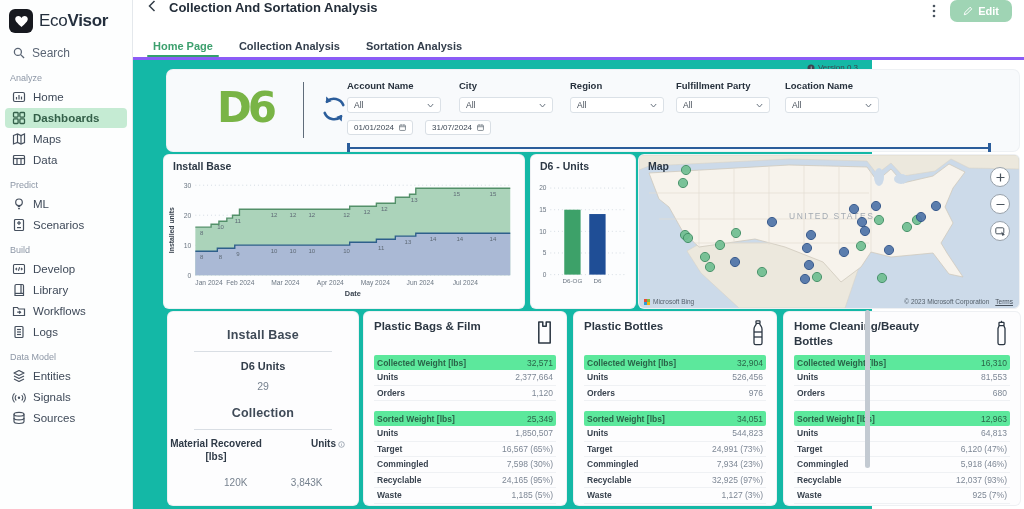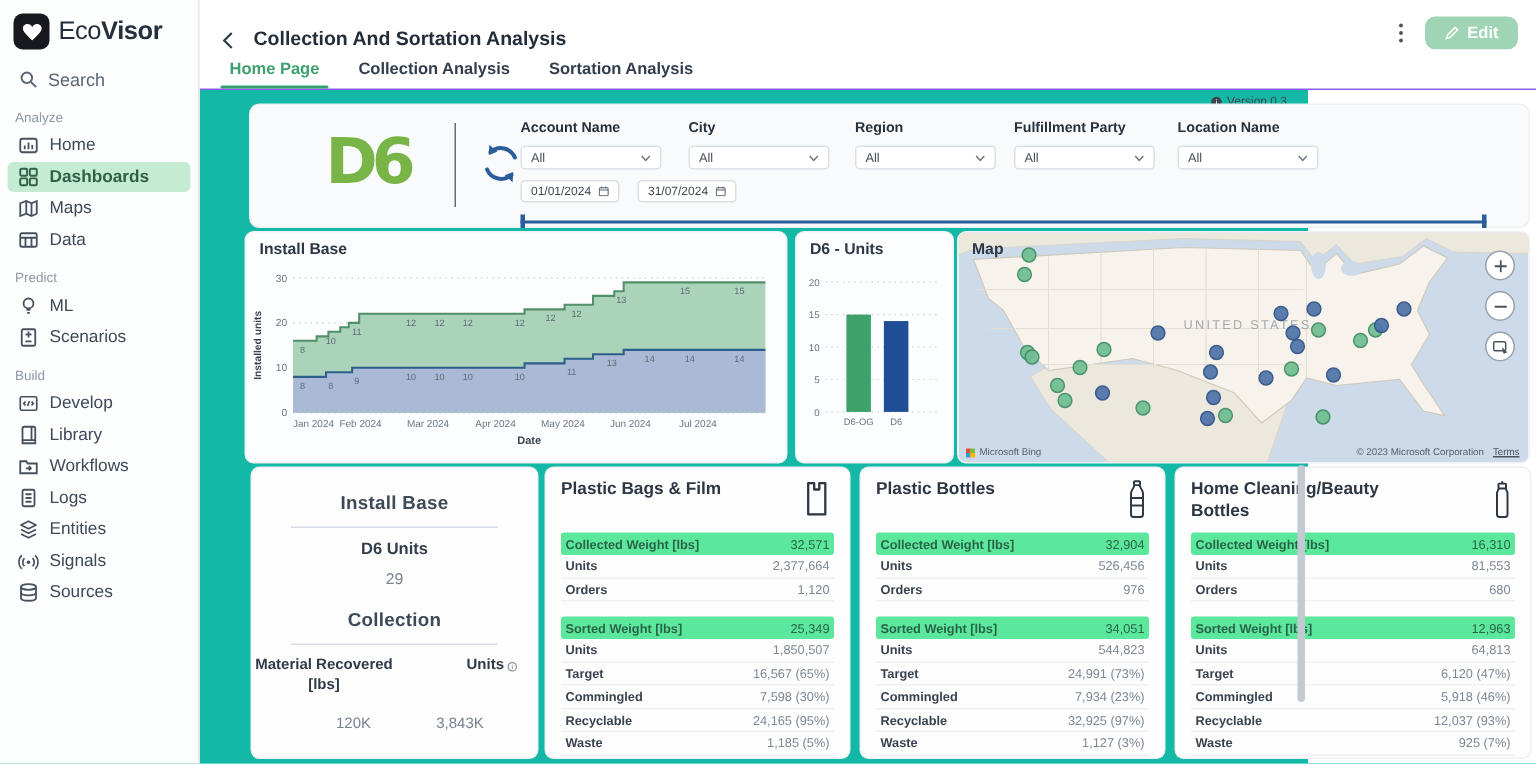--- a/index.html
+++ b/index.html
@@ -13,27 +13,27 @@
   .logo-mark{width:24px;height:24px;background:#17191f;border-radius:6px;display:flex;align-items:center;justify-content:center;flex:0 0 auto}
   .logo-text{font-size:17px;color:#242f3d;letter-spacing:-.3px;white-space:nowrap}
   .lt-reg{font-weight:400}.lt-bold{font-weight:700}
   .search-row{display:flex;align-items:center;gap:7px;padding:4px 13px;color:#5a6574;font-size:12px;cursor:pointer}
   .sec-title{font-size:9px;color:#8d97a6;padding:9px 10px 3px}
   .nav-item{display:flex;align-items:center;gap:7px;margin:1px 5px;padding:3px 7px;border-radius:4px;font-size:11.5px;color:#3e4958;cursor:pointer}
   .nav-item .nicon{width:14px;display:flex;justify-content:center}
   .nav-item.active{background:#c5ebd3;color:#335f48;font-weight:700}
 
   
-  .main-header{position:absolute;left:133px;top:0;width:891px;height:33px;background:#fff;display:flex;align-items:flex-end;z-index:4}
+  .main-header{position:absolute;left:133px;top:0;width:891px;height:33px;background:#fff;display:flex;align-items:flex-start;z-index:4}
   .back{margin-left:15px;cursor:pointer;display:flex;align-items:center}
   .page-title{font-size:13px;font-weight:700;color:#232d39;margin-left:13px}
   .header-right{margin-left:auto;display:flex;align-items:center;gap:12px;margin-right:12px}
   .kebab{cursor:pointer;padding:2px}
   .edit-btn{background:#9fd4b4;border:none;color:#fff;font-size:11px;font-weight:700;border-radius:7px;height:22px;padding:0 13px;display:flex;align-items:center;gap:5px;cursor:pointer;font-family:inherit}
-  .tabs{position:absolute;left:133px;top:33px;width:891px;height:27px;background:#fff;border-bottom:1px solid #8b5cf6;display:flex;padding-left:7px;z-index:4}
+  .tabs{position:absolute;left:133px;top:33px;width:891px;height:27px;background:#fff;border-bottom:3px solid #8b5cf6;display:flex;padding-left:7px;z-index:4}
   .tab{font-size:11px;font-weight:700;color:#333e4c;padding:7px 13px 0;position:relative;cursor:pointer;white-space:nowrap}
   .tab.active{color:#3da06e}
   .tab.active::after{content:"";position:absolute;left:7px;right:7px;bottom:0;height:2.5px;background:#35a06d;border-radius:2px}
 
   
   .content{position:absolute;left:133px;top:60px;width:739px;height:449px;background:#14b8a6}
   .version-badge{position:absolute;top:3px;right:14px;font-size:8px;color:#3c4450;display:flex;align-items:center;gap:3px}
   .vscroll{position:absolute;right:2px;top:250px;width:5px;height:158px;background:#c3cad2;border-radius:3px;cursor:pointer}
 
   .fpanel{position:absolute;left:34px;top:10px;width:852px;height:81px;background:#f8fafc;border-radius:6px;box-shadow:0 0 0 1px #eef1f4}
@@ -218,20 +218,21 @@
         <svg width="14" height="14" viewBox="0 0 14 14" fill="none" stroke="#46505e" stroke-width="1.2">
           <rect x="3" y="1.5" width="8" height="11" rx="1"></rect>
           <line x1="5" y1="4.5" x2="9" y2="4.5"></line>
           <line x1="5" y1="7" x2="9" y2="7"></line>
           <line x1="5" y1="9.5" x2="9" y2="9.5"></line>
         </svg>
       </span>
     <span>Logs</span>
   </div>
 
+  <div class="sec-title">Data Model</div>
   <div class="nav-item">
     <span class="nicon">
         <svg width="14" height="14" viewBox="0 0 14 14" fill="none" stroke="#46505e" stroke-width="1.2" stroke-linejoin="round">
           <path d="M7,1.5 12,4 7,6.5 2,4 Z"></path>
           <path d="M2,7 7,9.5 12,7"></path>
           <path d="M2,10 7,12.5 12,10"></path>
         </svg>
       </span>
     <span>Entities</span>
   </div>

